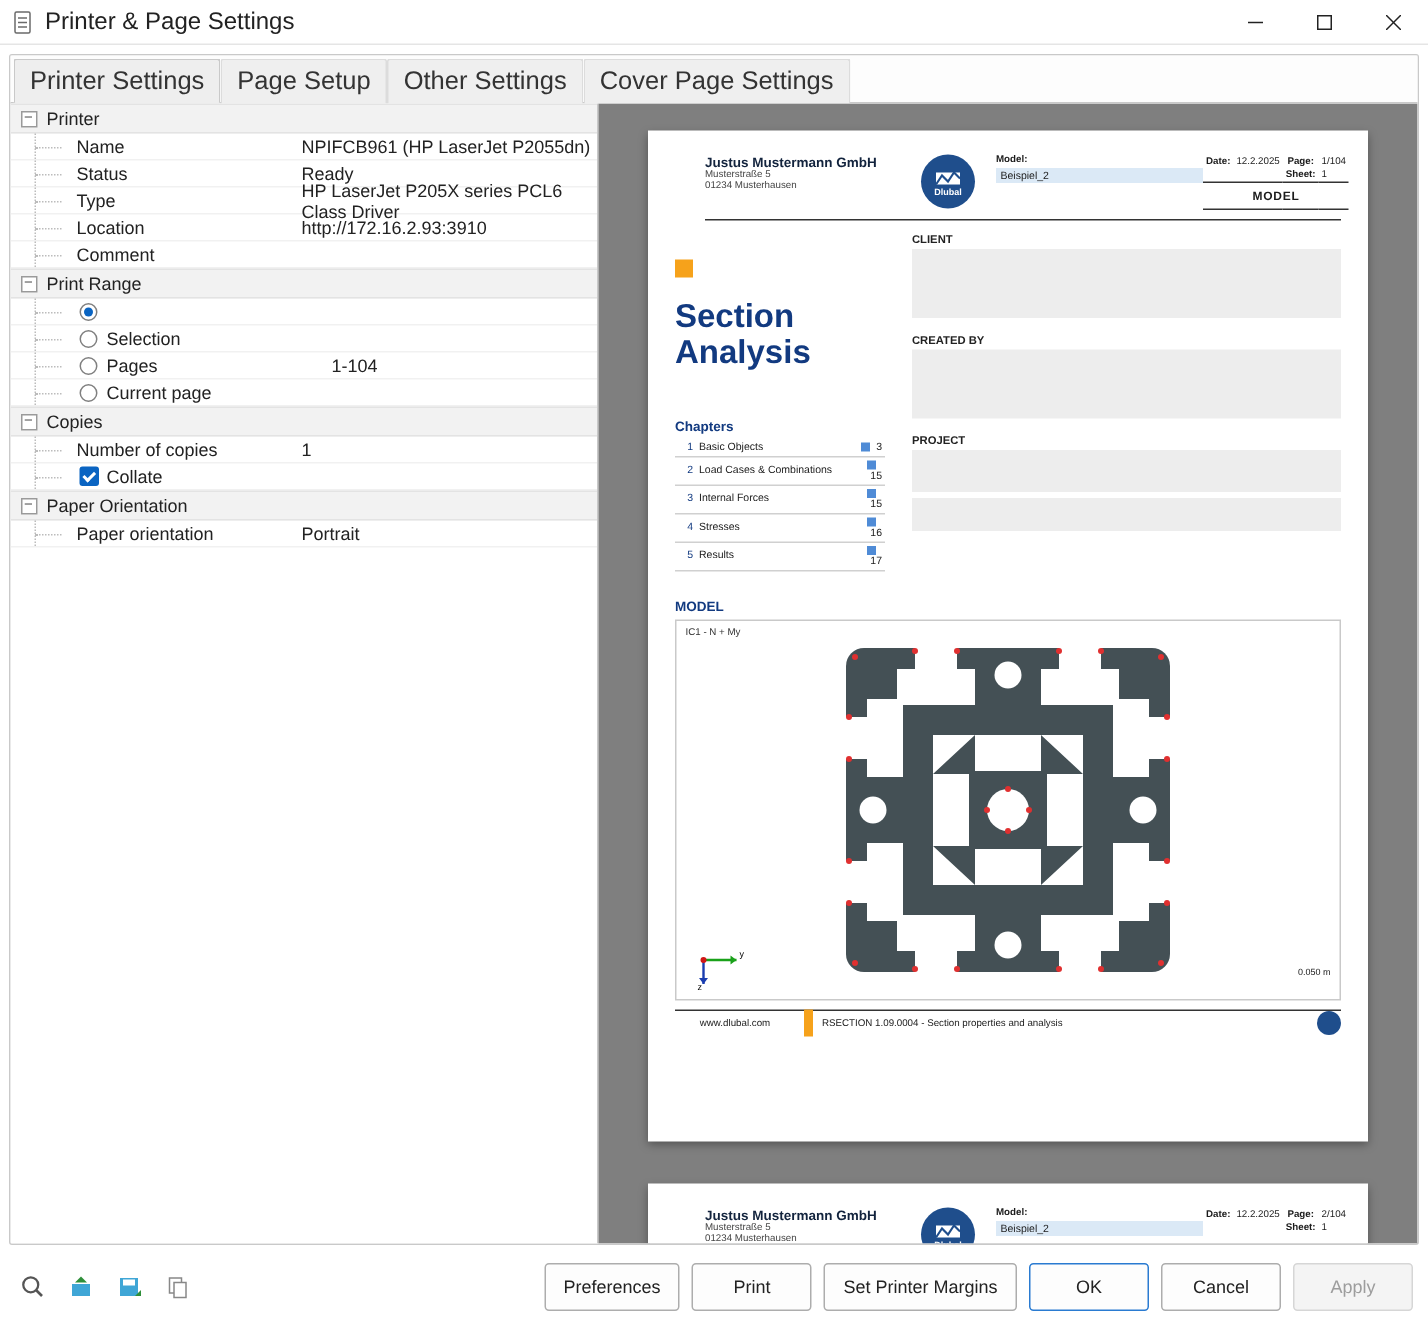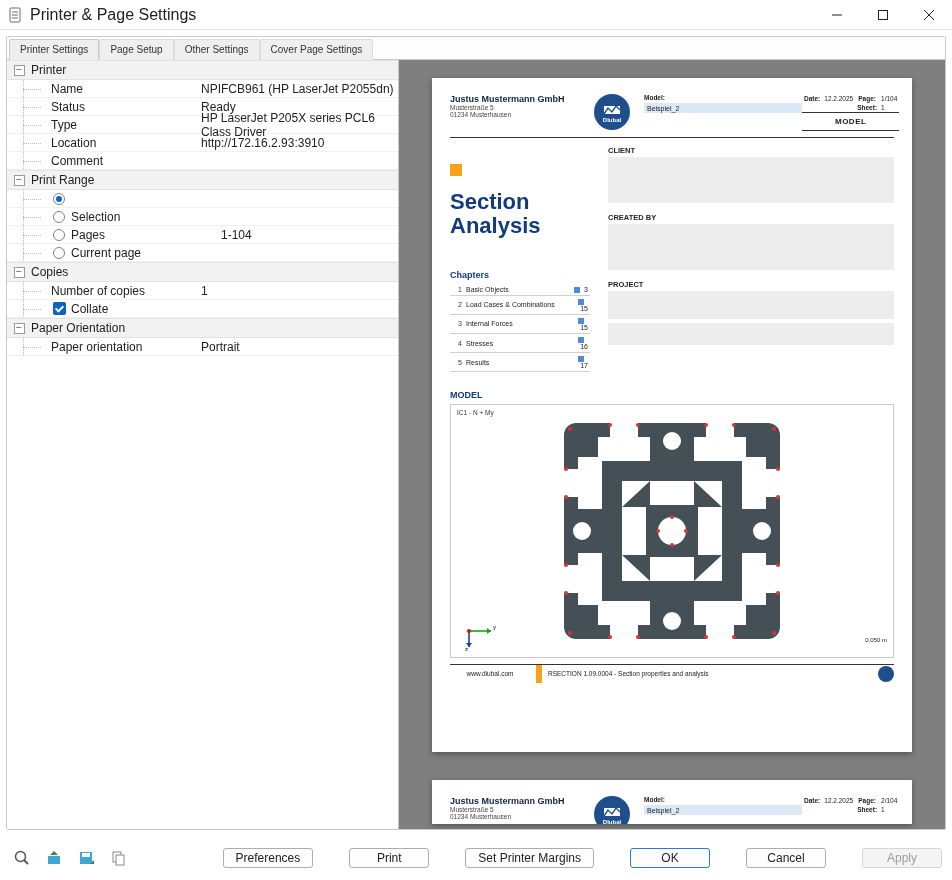--- a/index.html
+++ b/index.html
@@ -49,21 +49,21 @@
   
   .tabs {
     display: flex;
     background: #fdfdfd;
     padding: 2px 2px 0 2px;
     border-bottom: 1px solid #c9c9c9;
     gap: 0;
   }
   .tab {
     padding: 4px 10px;
-    font-size: 10px;
+    font-size: 17px;
     color: #333;
     border: 1px solid transparent;
     border-bottom: none;
     margin-bottom: -1px;
     cursor: default;
   }
   .tab.active {
     background: #eeeeee;
     border-color: #c9c9c9;
     border-bottom: 1px solid #eeeeee;
@@ -171,20 +171,21 @@
     position: relative;
     padding: 16px 18px 10px 18px;
     font-size: 8px;
     color:#1b1b1b;
   }
   .page1 { height: 674px; }
   .page-head {
     display:flex;
     border-bottom:1px solid #333;
     padding-bottom:6px;
+    margin-left:20px;
   }
   .ph-left { width:140px; }
   .ph-left .company { font-weight:700; font-size:9px; color:#12233d; }
   .ph-left .addr { font-size:6.5px; color:#444; }
   .ph-logo {
     width:36px;height:36px;border-radius:50%;background:#1f4e8c;
     display:flex;flex-direction:column;align-items:center;justify-content:center;
     margin-left:4px;
   }
   .ph-logo svg { }
@@ -246,28 +247,27 @@
     gap: 8px;
     background:#ffffff;
   }
   .bottombar .icon-btn {
     width: 24px; height:24px;
     display:flex;align-items:center;justify-content:center;
     border-radius:2px;
   }
   .bottombar .flex{flex:1;}
   .btn {
-    min-width: 80px; height: 20px;
+    min-width: 80px; height: 32px;
     border:1px solid #adadad; background:#fdfdfd;
     border-radius:3px;
     padding: 0 12px;
     font-size:12px;
     display:flex;align-items:center;justify-content:center;
     cursor:default;
-    margin-left:28px;
   }
   .btn.primary { border-color:#2a7bd1; }
   .btn.disabled { color:#9d9d9d; border-color:#d6d6d6; background:#f4f4f4;}
   
   .profile-svg{position:absolute;left:50%;top:50%;transform:translate(-50%,-50%);}
 </style>
 </head>
 <body>
 
 <div class="titlebar">

